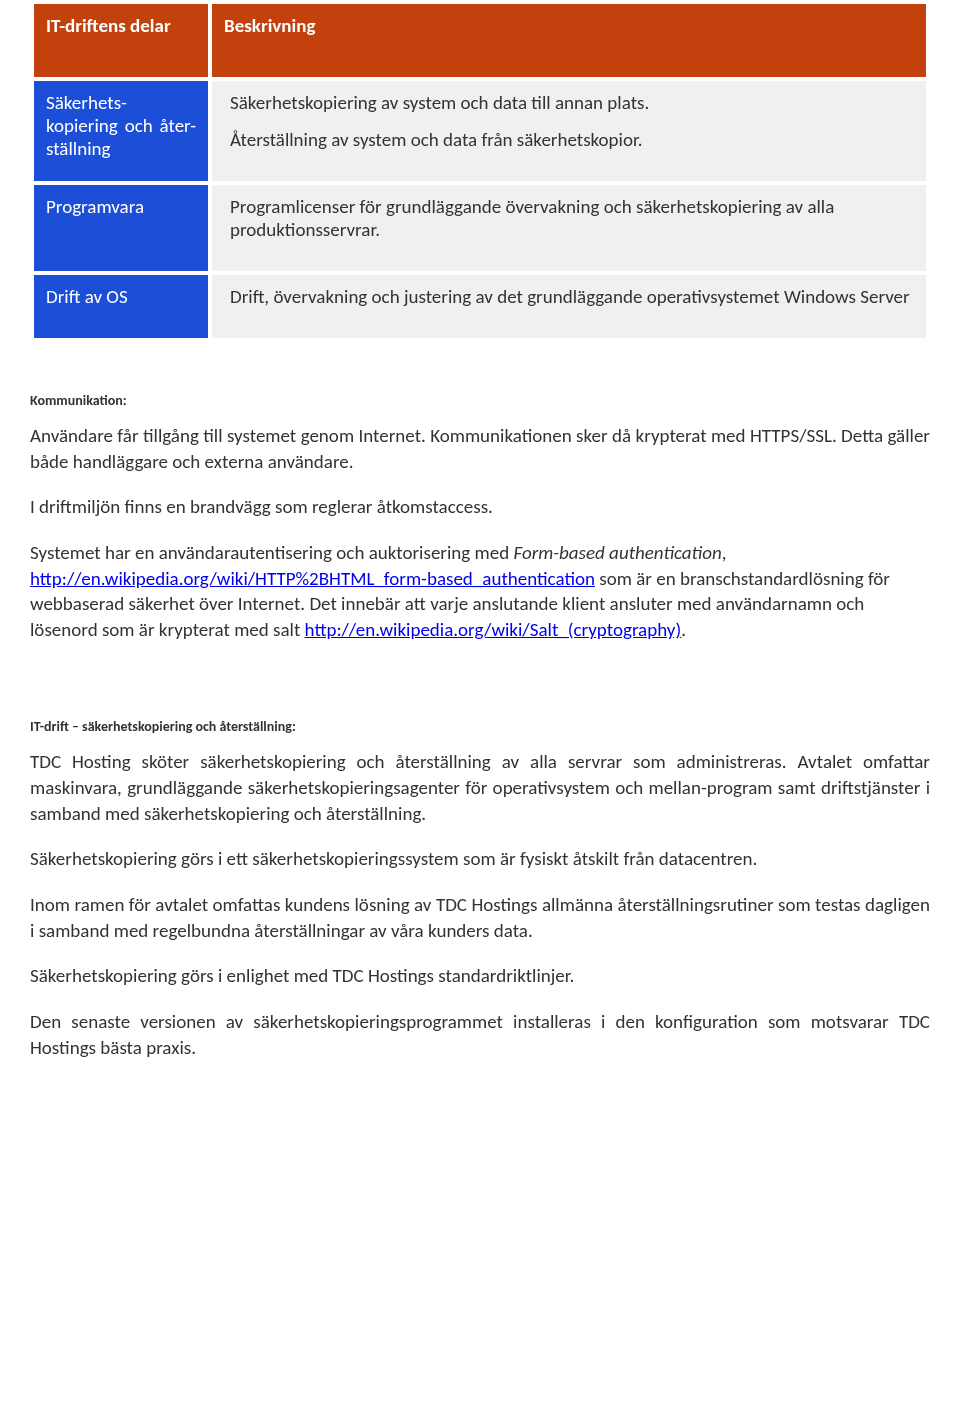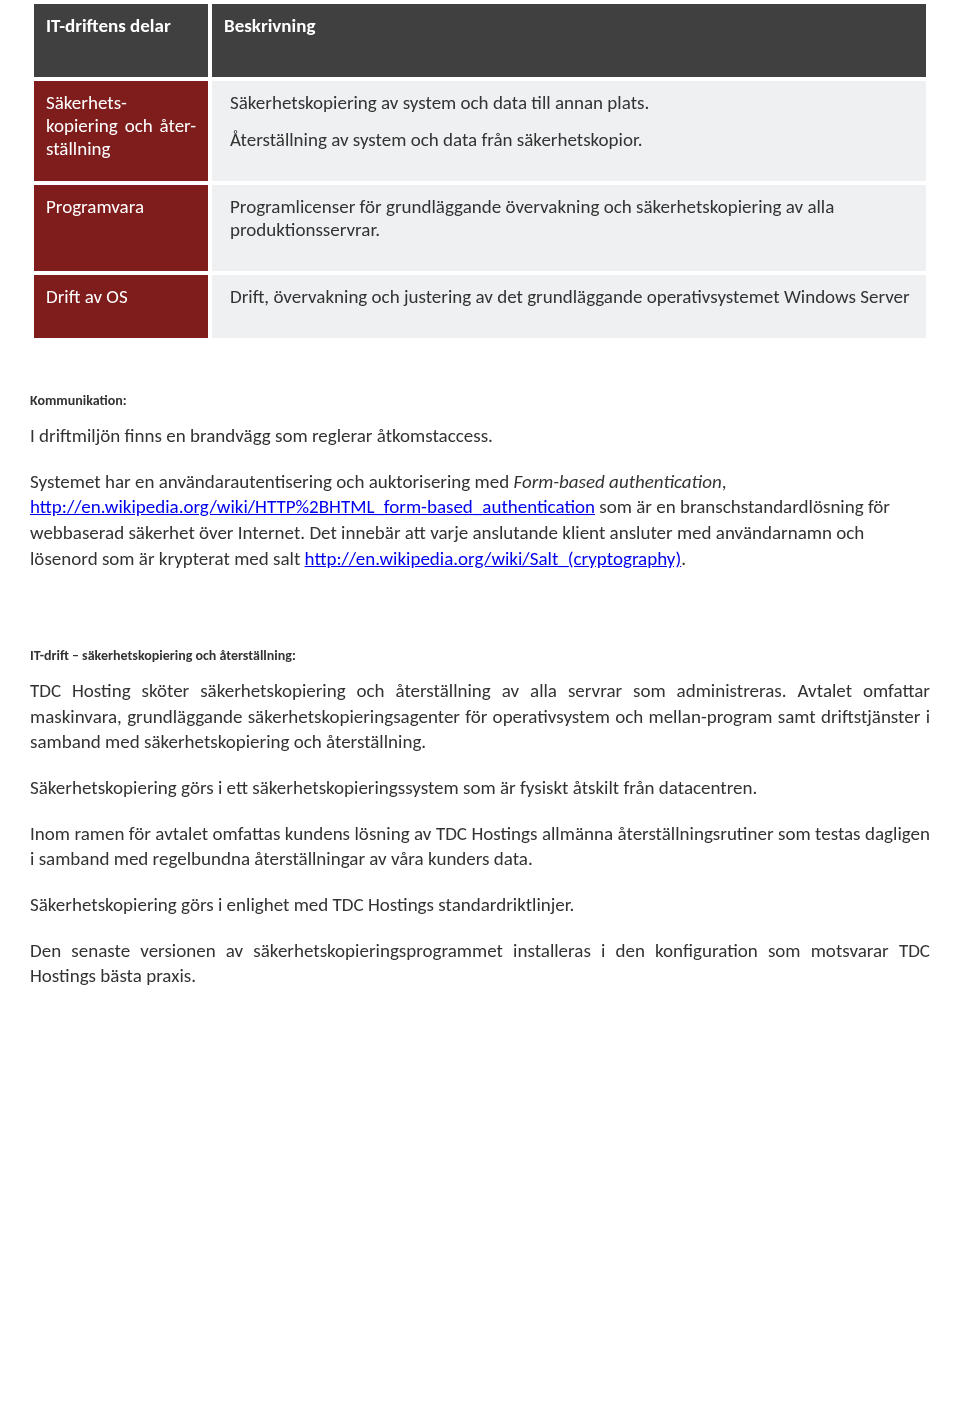--- a/index.html
+++ b/index.html
@@ -15,32 +15,32 @@
     padding: 0 30px 40px 30px;
   }
 
   
   table.def {
     width: 100%;
     border-collapse: separate;
     border-spacing: 4px;
   }
   table.def th {
-    background: #404040;
+    background: #c2410c;
     color: #fff;
     font-weight: 700;
     text-align: left;
     vertical-align: top;
     padding: 10px 12px 40px 12px;
   }
   table.def th.col1 {
     width: 150px;
   }
   table.def td.rowhead {
-    background: #7f1d1d;
+    background: #1d4ed8;
     color: #fff;
     vertical-align: top;
     padding: 10px 12px;
     width: 150px;
     text-align: justify;
     text-align-last: justify;
     font-weight: 400;
   }
   table.def td.rowhead span {
     display: inline-block;
@@ -112,20 +112,21 @@
       <tr>
         <td class="rowhead"><span>Drift av OS</span></td>
         <td class="cell justify">
           <p>Drift, övervakning och justering av det grundläggande operativsystemet Windows Server</p>
         </td>
       </tr>
     </tbody>
   </table>
 
   <h3 class="sec">Kommunikation:</h3>
+  <p class="body justify">Användare får tillgång till systemet genom Internet. Kommunikationen sker då krypterat med HTTPS/SSL. Detta gäller både handläggare och externa användare.</p>
   <p class="body">I driftmiljön finns en brandvägg som reglerar åtkomstaccess.</p>
 
   <p class="body">
     <span>Systemet har en användarautentisering och auktorisering med </span><span class="italic">Form-based authentication</span><span>, </span><a class="link">http://en.wikipedia.org/wiki/HTTP%2BHTML_form-based_authentication</a><span> som är en branschstandardlösning för webbaserad säkerhet över Internet. Det innebär att varje anslutande klient ansluter med användarnamn och lösenord som är krypterat med salt </span><a class="link">http://en.wikipedia.org/wiki/Salt_(cryptography)</a><span>.</span>
   </p>
 
   <h3 class="sec" style="margin-top:76px">IT-drift – säkerhetskopiering och återställning:</h3>
   <p class="body justify">TDC Hosting sköter säkerhetskopiering och återställning av alla servrar som administreras. Avtalet omfattar maskinvara, grundläggande säkerhetskopieringsagenter för operativsystem och mellan-program samt driftstjänster i samband med säkerhetskopiering och återställning.</p>
   <p class="body">Säkerhetskopiering görs i ett säkerhetskopieringssystem som är fysiskt åtskilt från datacentren.</p>
   <p class="body justify">Inom ramen för avtalet omfattas kundens lösning av TDC Hostings allmänna återställningsrutiner som testas dagligen i samband med regelbundna återställningar av våra kunders data.</p>

